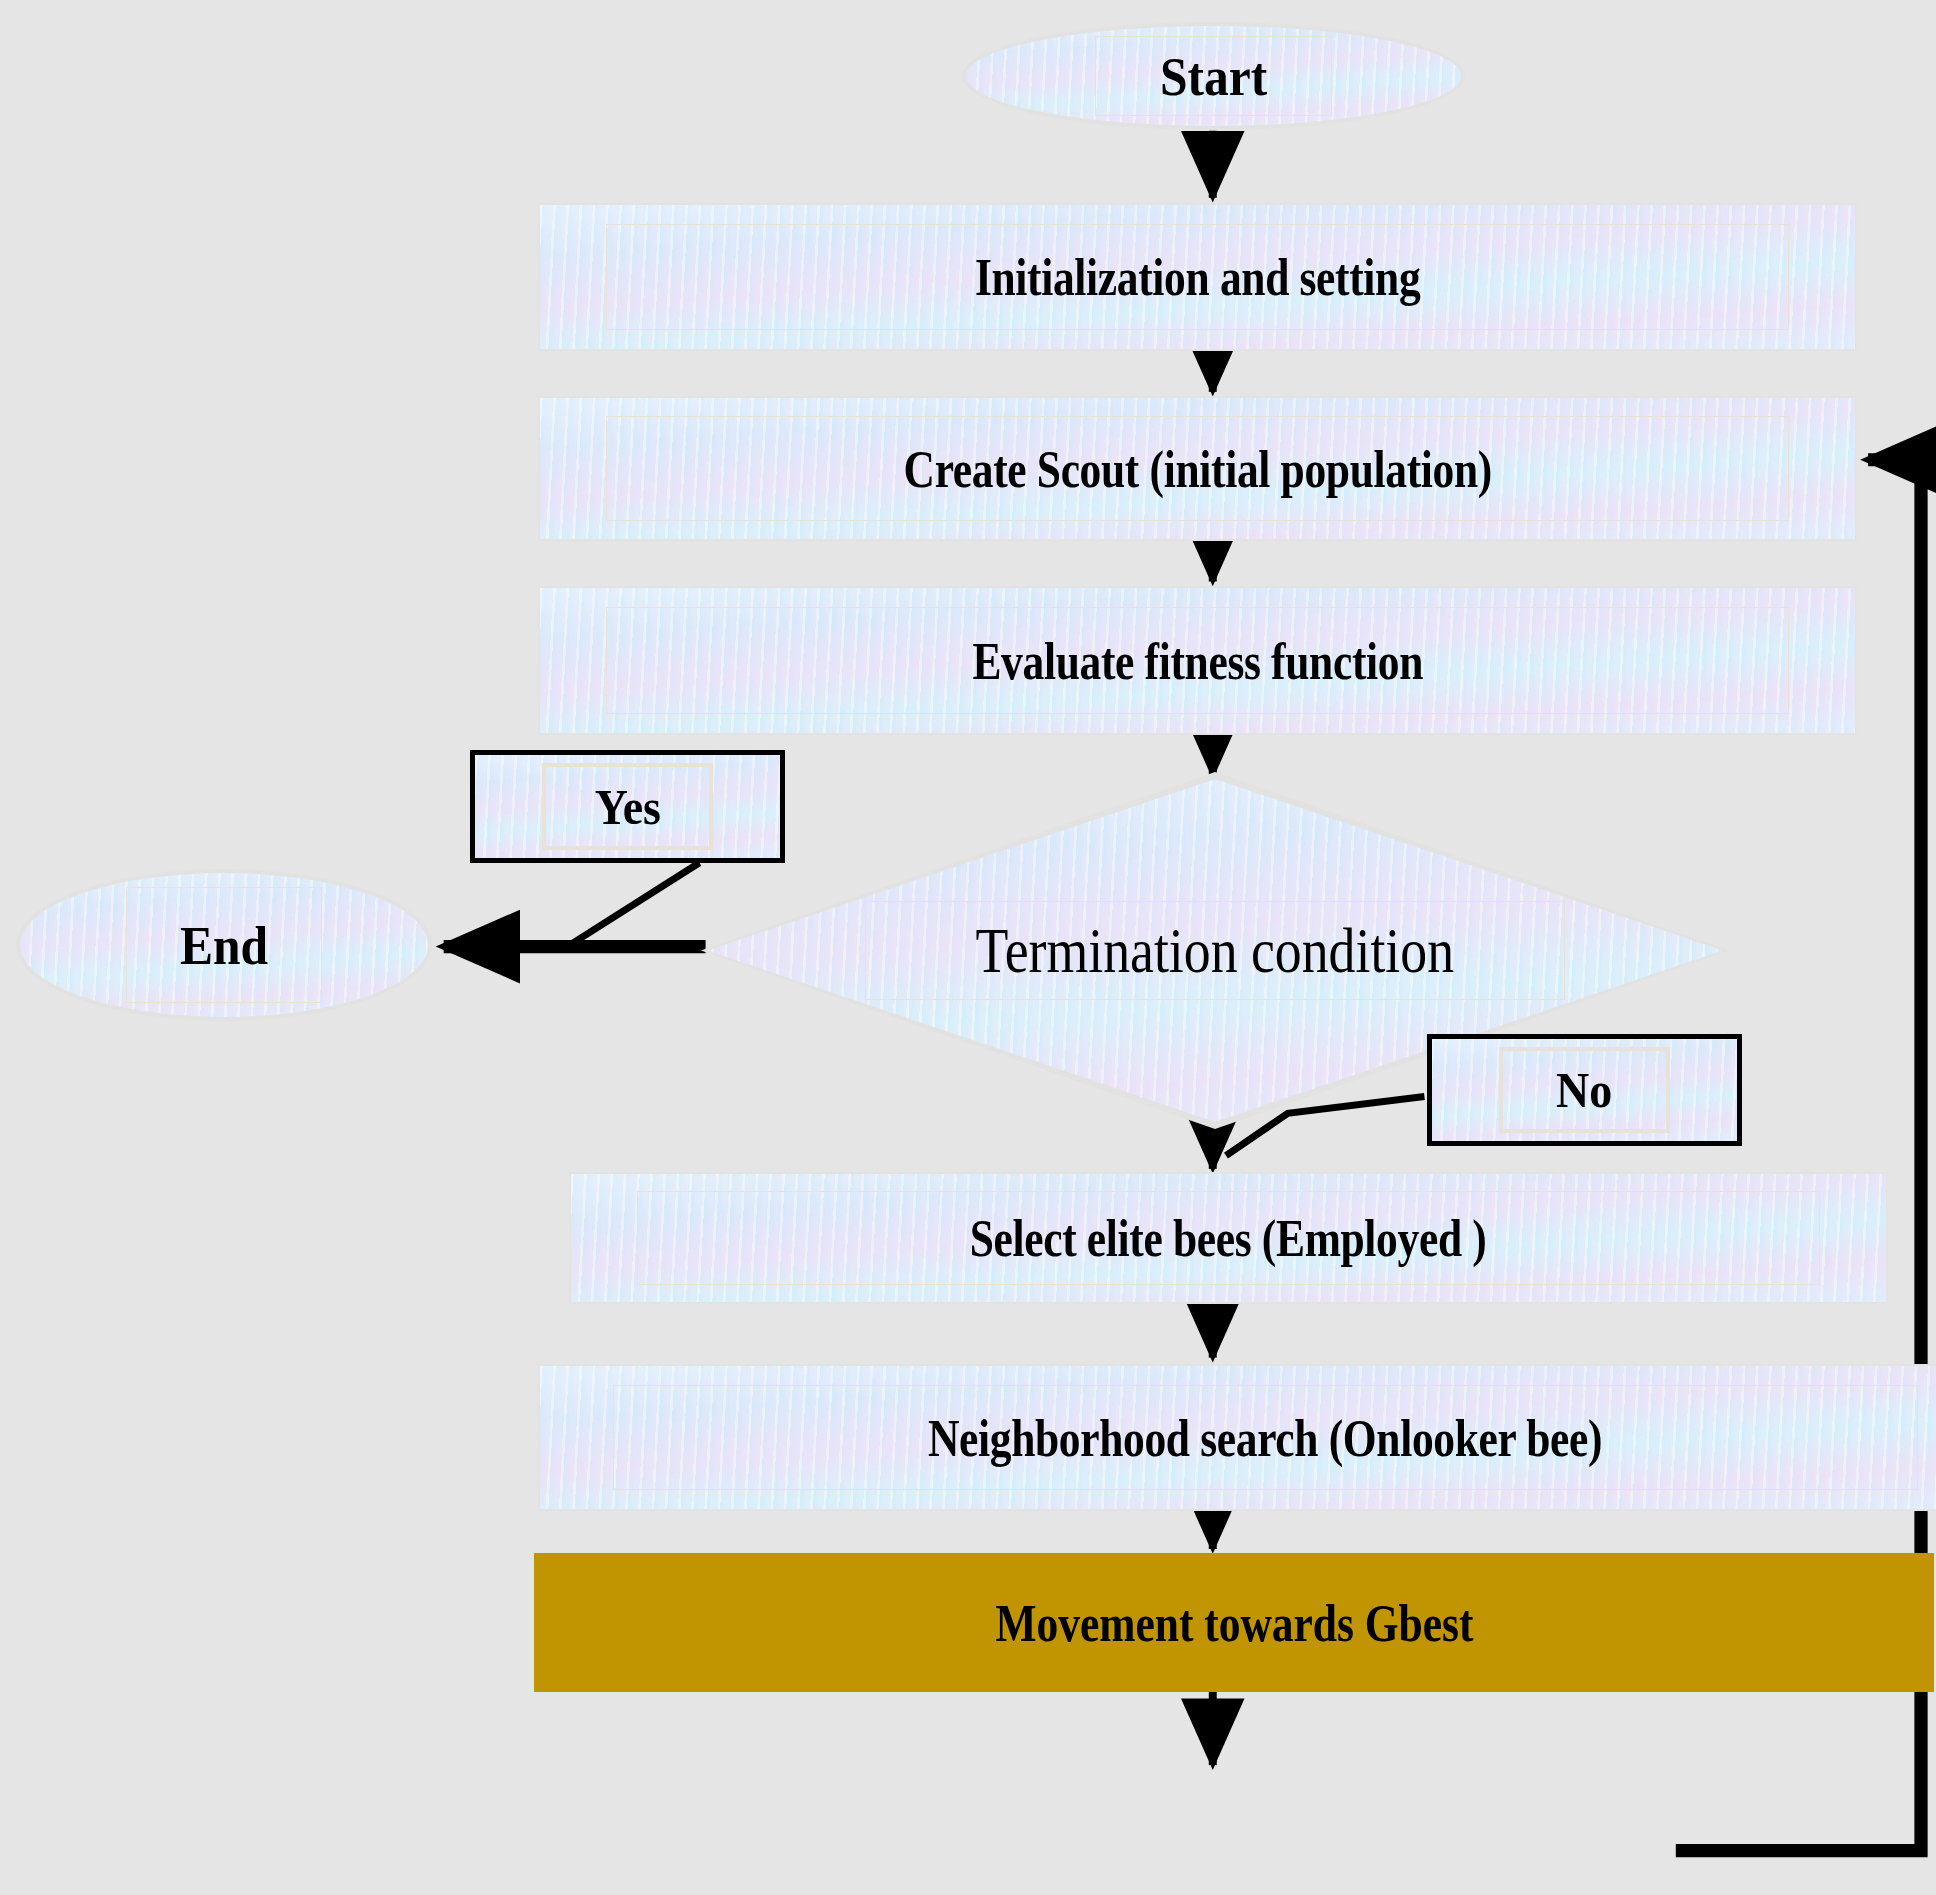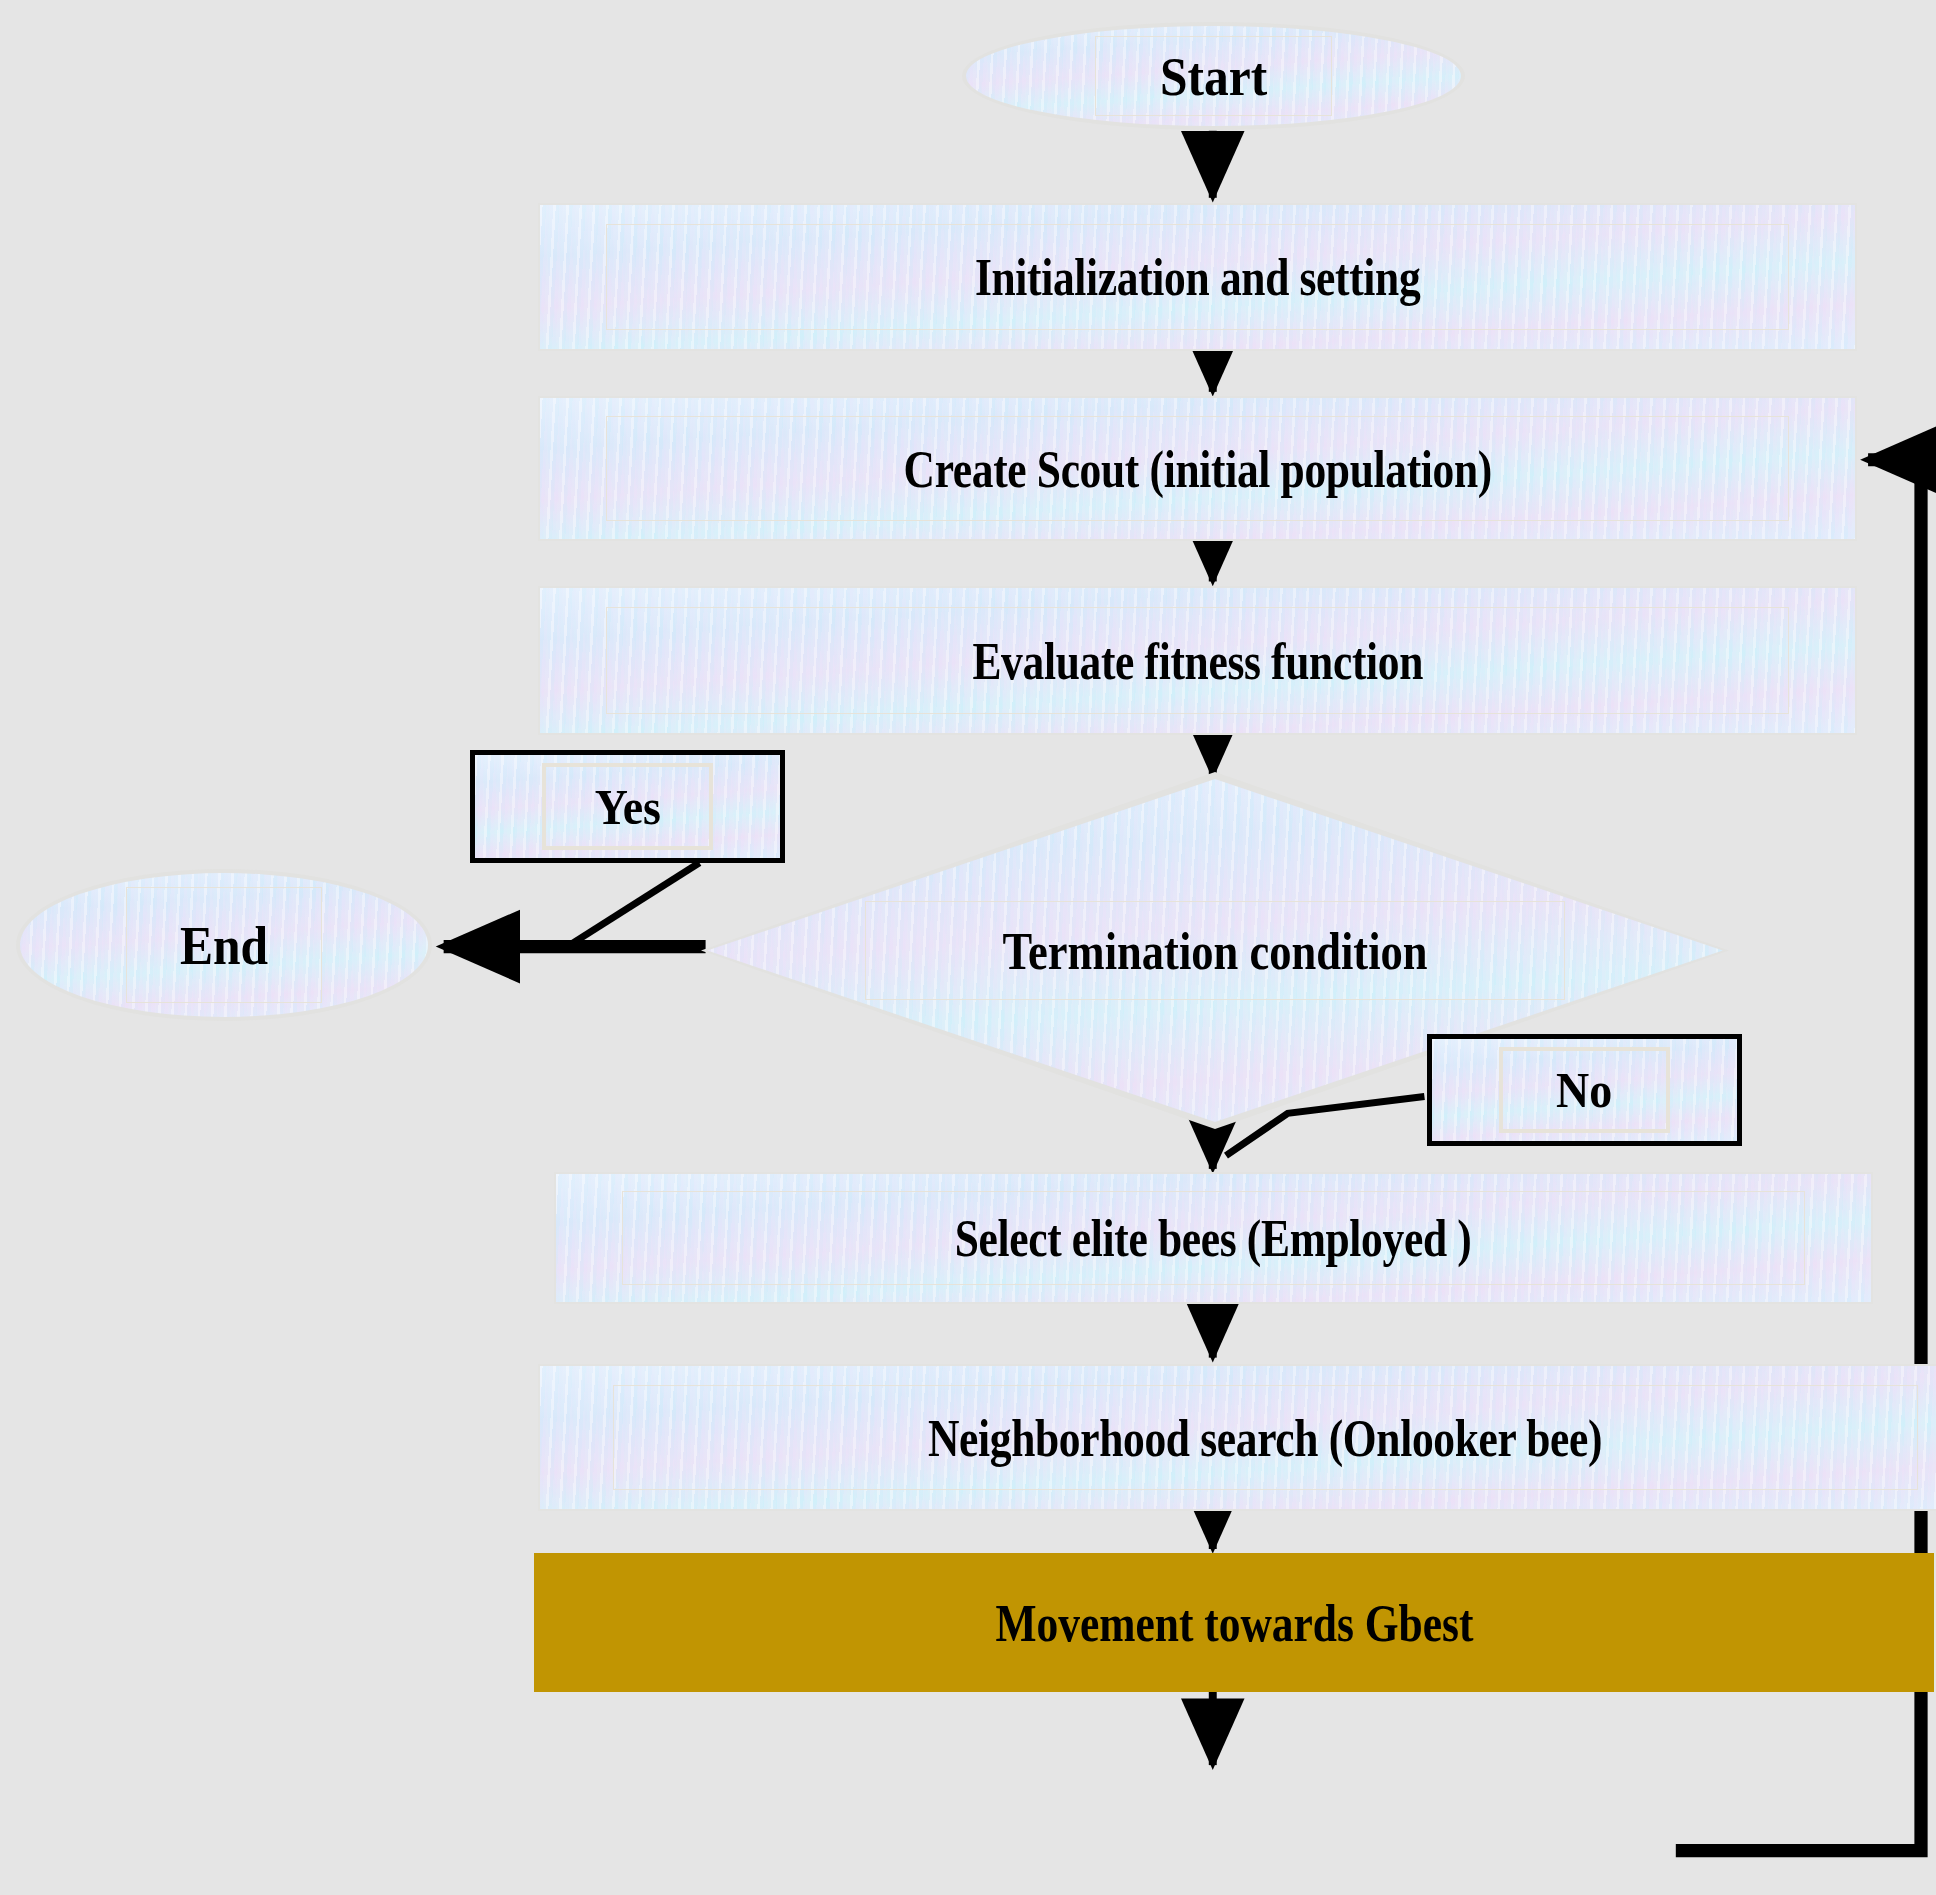--- a/index.html
+++ b/index.html
@@ -70,21 +70,21 @@
     position:absolute;inset:0;
     clip-path:polygon(50% 0%,100% 50%,50% 100%,0% 50%);
   }
   .diamond-border{
     position:absolute;inset:0;
     background:#e2e2e0;
     clip-path:polygon(50% 0%,100% 50%,50% 100%,0% 50%);
   }
   .diamond-wrap .label{
     position:absolute;left:0;right:0;top:50%;transform:translateY(-50%);
-    text-align:center;font-weight:bold;color:#000;font-size:53px;z-index:3;
+    text-align:center;font-weight:normal;color:#000;font-size:64px;z-index:3;
     white-space:nowrap;
   }
   .diamond-wrap .label span{display:inline-block;transform:scaleX(.84);}
   .diamond-wrap .innerbox{
     position:absolute;left:16%;right:16%;top:36%;bottom:36%;
     border:1.8px solid #e7e3d9;z-index:2;pointer-events:none;
   }
 
   
   .ynbox{
@@ -181,21 +181,21 @@
   <div class="ynbox marble" style="left:1427px;top:1034px;width:315px;height:112px;">
     <div class="inner"></div>
     <div class="txt">No</div>
   </div>
 
   <div class="term marble" style="left:16px;top:869px;width:416px;height:152px;">
     <div class="inner"></div>
     <div class="txt">End</div>
   </div>
 
-  <div class="proc marble" style="left:554px;top:1172px;width:1319px;height:132px;">
+  <div class="proc marble" style="left:569px;top:1172px;width:1319px;height:132px;">
     <div class="inner"></div>
     <div class="txt">Select elite bees (Employed )</div>
   </div>
 
   <div class="proc marble" style="left:538px;top:1364px;width:1455px;height:147px;">
     <div class="inner"></div>
     <div class="txt">Neighborhood search (Onlooker bee)</div>
   </div>
 
   <div class="gold" style="left:534px;top:1553px;width:1400px;height:139px;">

